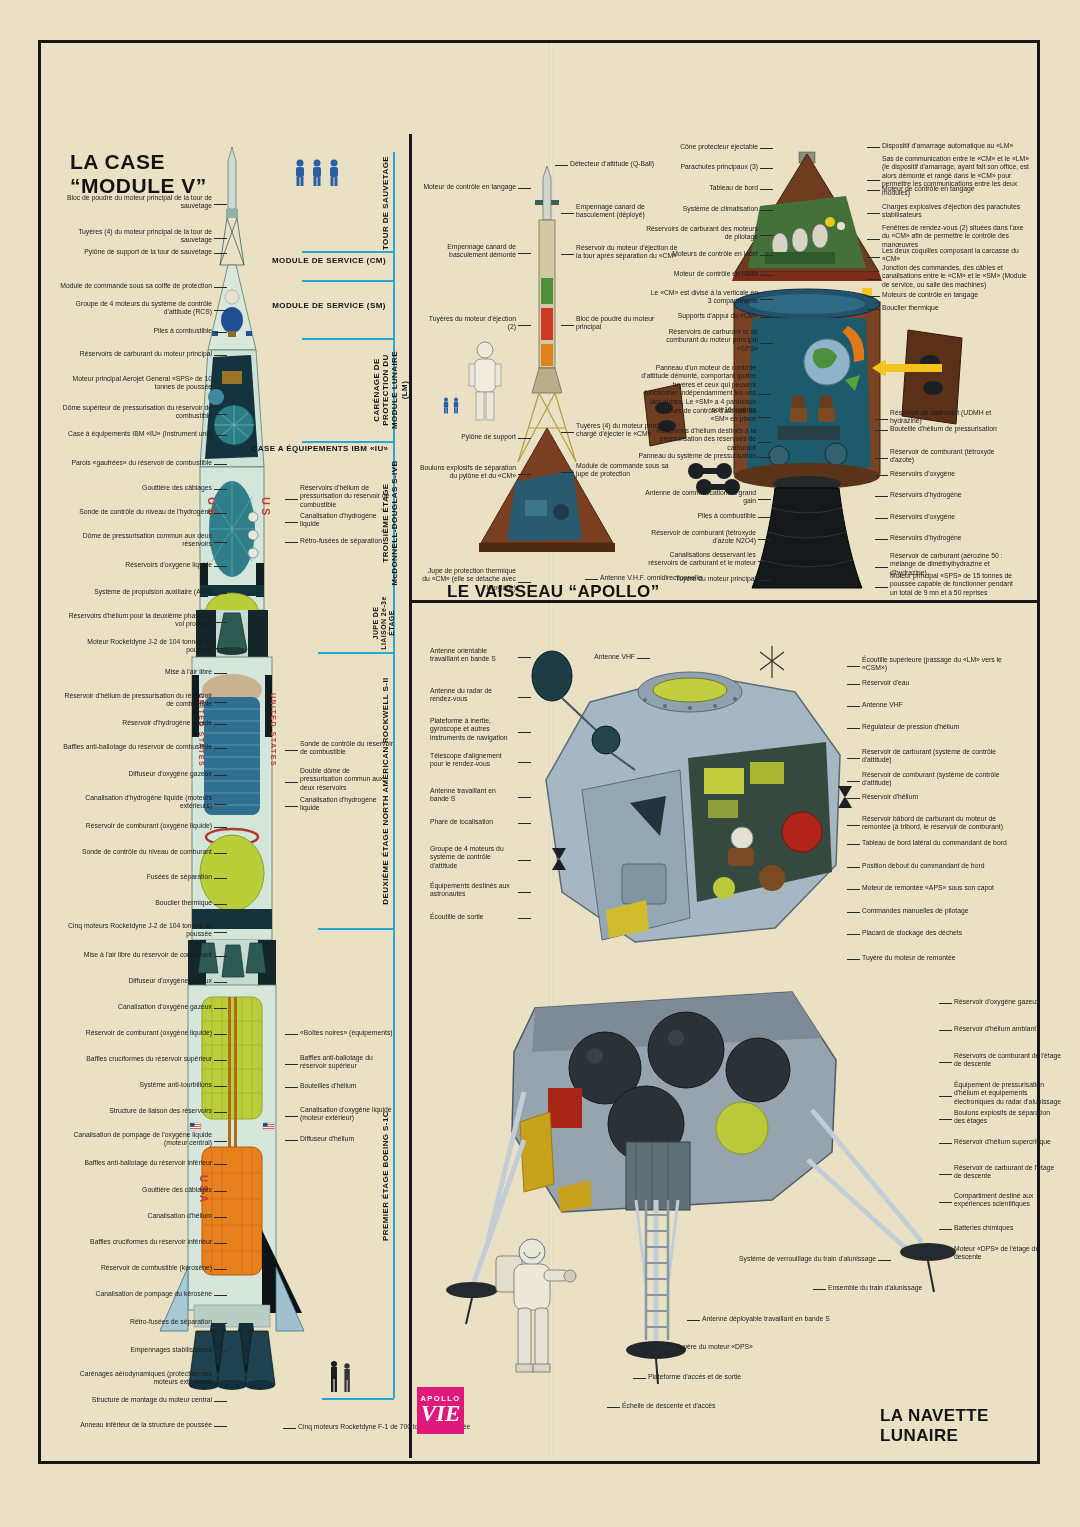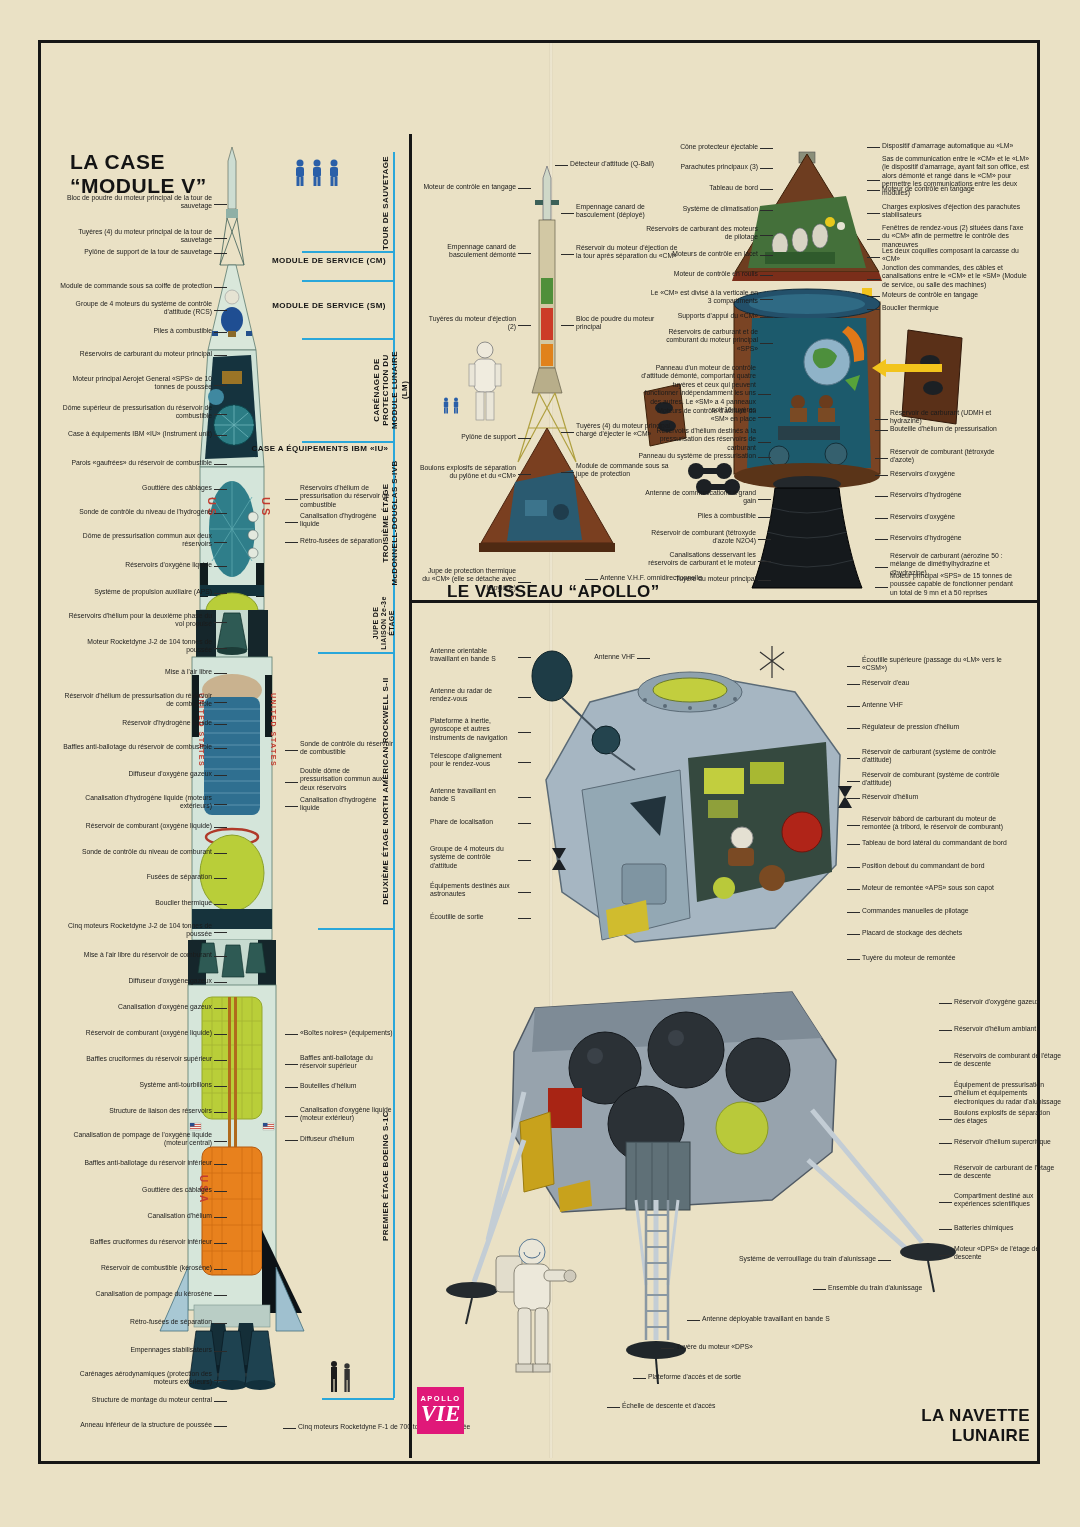--- a/index.html
+++ b/index.html
@@ -25,21 +25,21 @@
   .smr{left:890px;width:126px}
   .lal{left:430px;width:86px;text-align:left}
   .lar{left:862px;width:156px}
   .ldr{left:954px;width:108px}
   .st{position:absolute;font-weight:700;color:#141414;font-size:8px;text-align:center;letter-spacing:.4px;line-height:1.15}
   .stv{transform:rotate(-90deg);transform-origin:0 0}
   .bluev{position:absolute;left:393px;top:152px;width:2px;height:1246px;background:#2aa7da}
   .blueh{position:absolute;height:2px;background:#2aa7da}
   .sat-title{position:absolute;left:70px;top:150px;font-weight:900;font-size:21px;line-height:1.12;color:#141414;letter-spacing:.5px}
   .sec-title{position:absolute;font-weight:900;color:#141414;font-size:17px;letter-spacing:.4px}
-  .lm-title{text-align:right}
+  .lm-title{}
   .logo{position:absolute;left:417px;top:1387px;width:47px;height:47px;background:#e01879;color:#fff;text-align:center}
   .logo .s1{font-size:7.5px;font-weight:700;letter-spacing:1.5px;margin-top:7px}
   .logo .s2{font-family:"Liberation Serif",serif;font-style:italic;font-size:23px;font-weight:700;line-height:.9;margin-top:1px}
   svg{position:absolute}
 </style>
 </head>
 <body>
 
 <div class="poster">
   <div class="frame"></div>

